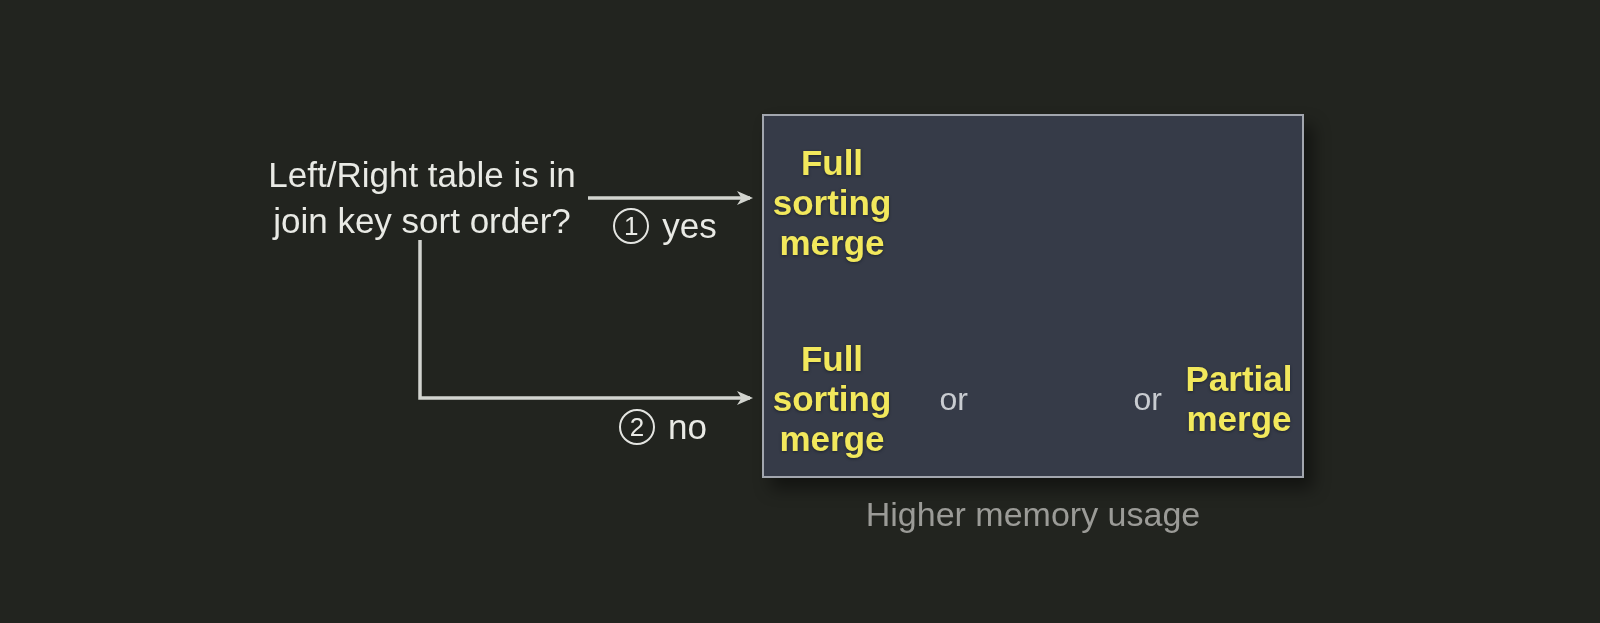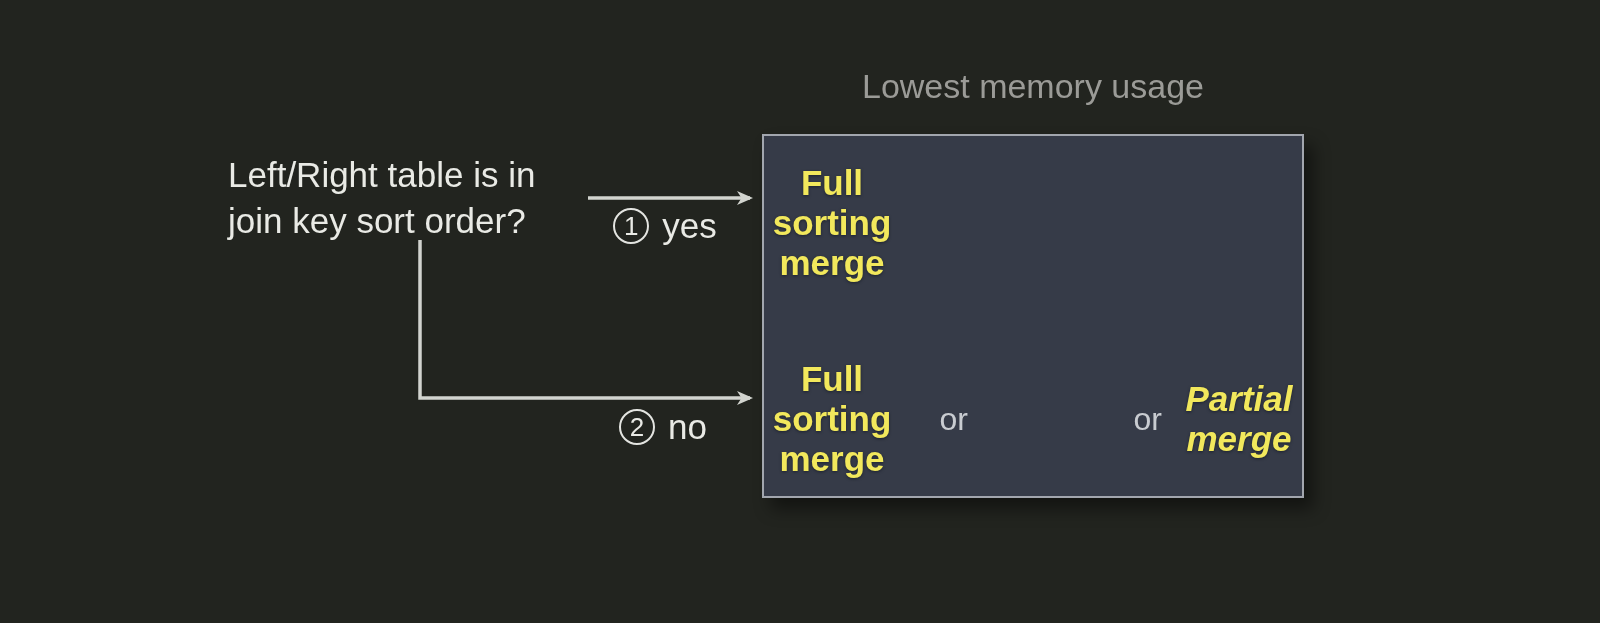--- a/index.html
+++ b/index.html
@@ -20,21 +20,21 @@
     left: 0; top: 0;
     width: 1600px;
     height: 623px;
     pointer-events: none;
   }
   .question {
     position: absolute;
     left: 228px;
     top: 152px;
     width: 388px;
-    text-align: left;
+    text-align: center;
     font-size: 35px;
     line-height: 46px;
     color: #e9eae5;
     white-space: pre-line;
   }
   .branch-label {
     position: absolute;
     height: 40px;
     display: flex;
     align-items: center;
@@ -71,36 +71,35 @@
   .algo-box {
     position: absolute;
     left: 762px;
     top: 114px;
     width: 542px;
     height: 364px;
     box-sizing: border-box;
     background: #363b48;
     border: 2px solid #a2a6ae;
     box-shadow: 9px 11px 16px rgba(0,0,0,0.45);
-    margin-top: 20px;
   }
   .algo {
     position: absolute;
     text-align: center;
     font-weight: bold;
     font-size: 35px;
     line-height: 40px;
     color: #f2e85c;
     white-space: pre-line;
     text-shadow: 0 1px 3px rgba(10, 14, 28, 0.55);
   }
   .yes-alg1 { left: 0;     top: 27px;  width: 136px; }
   .no-alg1  { left: 0;     top: 223px; width: 136px; }
   .no-alg2  { left: 189px; top: 243px; width: 164px; }
-  .no-alg3  { left: 393px; top: 243px; width: 164px; font-style: italic; }
+  .no-alg3  { left: 393px; top: 243px; width: 164px; }
   .or-sep {
     position: absolute;
     font-size: 32px;
     line-height: 40px;
     text-align: right;
     color: #c9ccd1;
   }
   .or1 { left: 140px; top: 263px; width: 64px; }
   .or2 { left: 334px; top: 263px; width: 64px; }
 </style>
@@ -125,34 +124,34 @@
   <div class="branch-label branch-yes">
     <span class="num-badge">1</span>
     <span>yes</span>
   </div>
 
   <div class="branch-label branch-no">
     <span class="num-badge">2</span>
     <span>no</span>
   </div>
 
-  <div class="memory-label memory-top">Lowest memory usage</div>
 
   <div class="algo-box">
     <div class="algo yes-alg1">Full
 sorting
 merge</div>
 
     <div class="algo no-alg1">Full
 sorting
 merge</div>
 
     <div class="or-sep or1">or</div>
 
 
     <div class="or-sep or2">or</div>
 
     <div class="algo no-alg3">Partial
 merge</div>
   </div>
 
+  <div class="memory-label memory-bottom">Higher memory usage</div>
 
 </div>
 
 </body></html>

